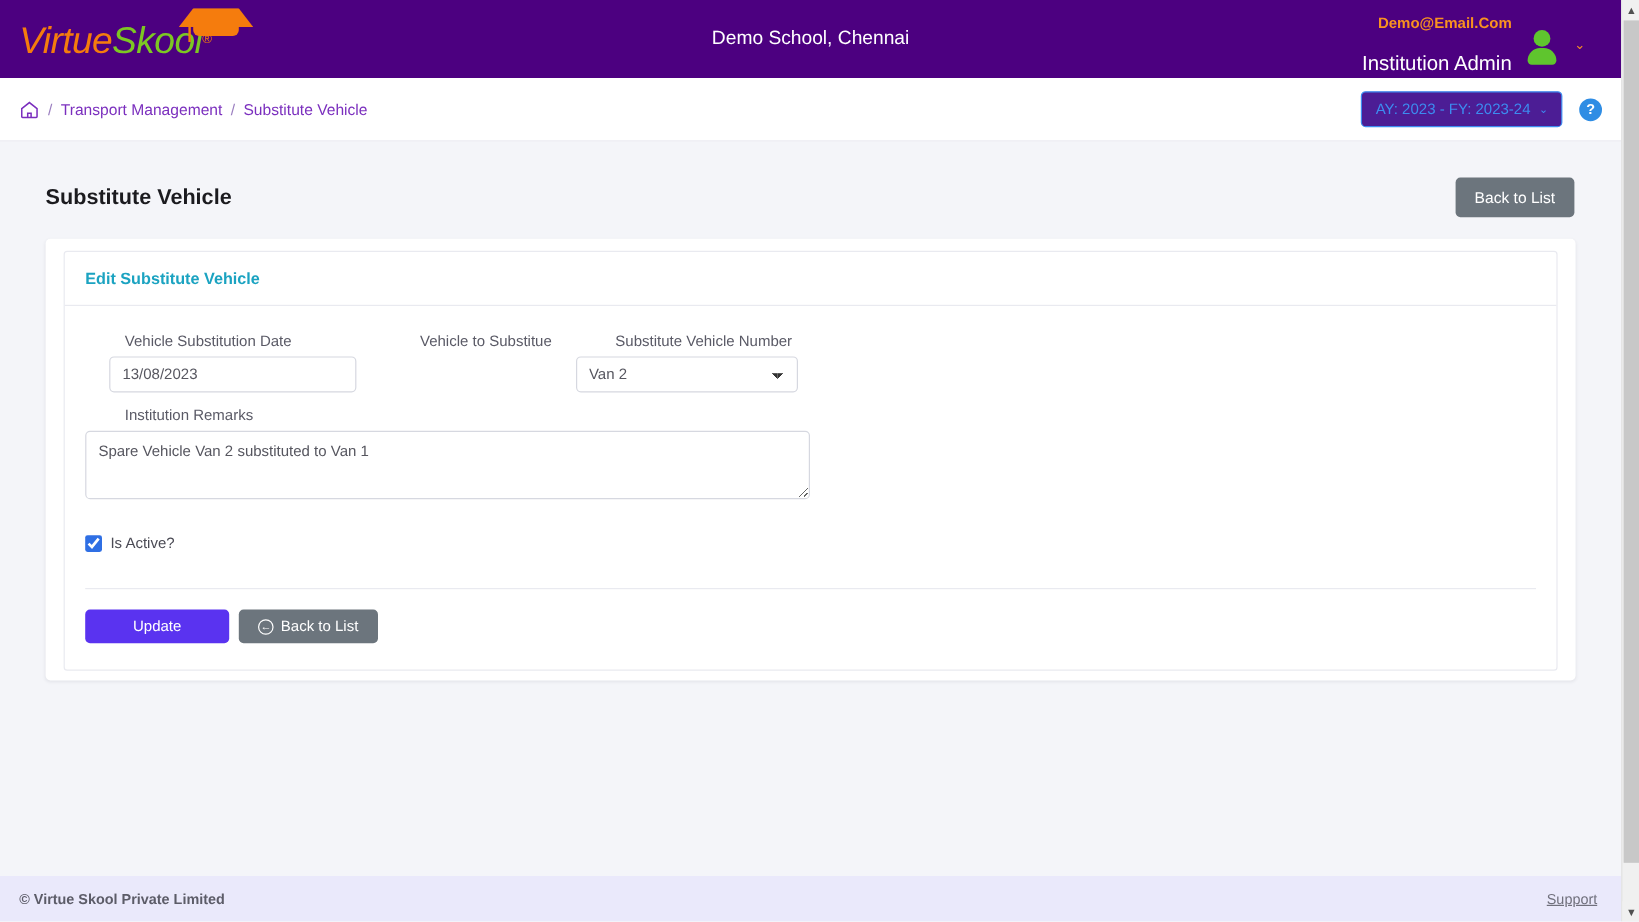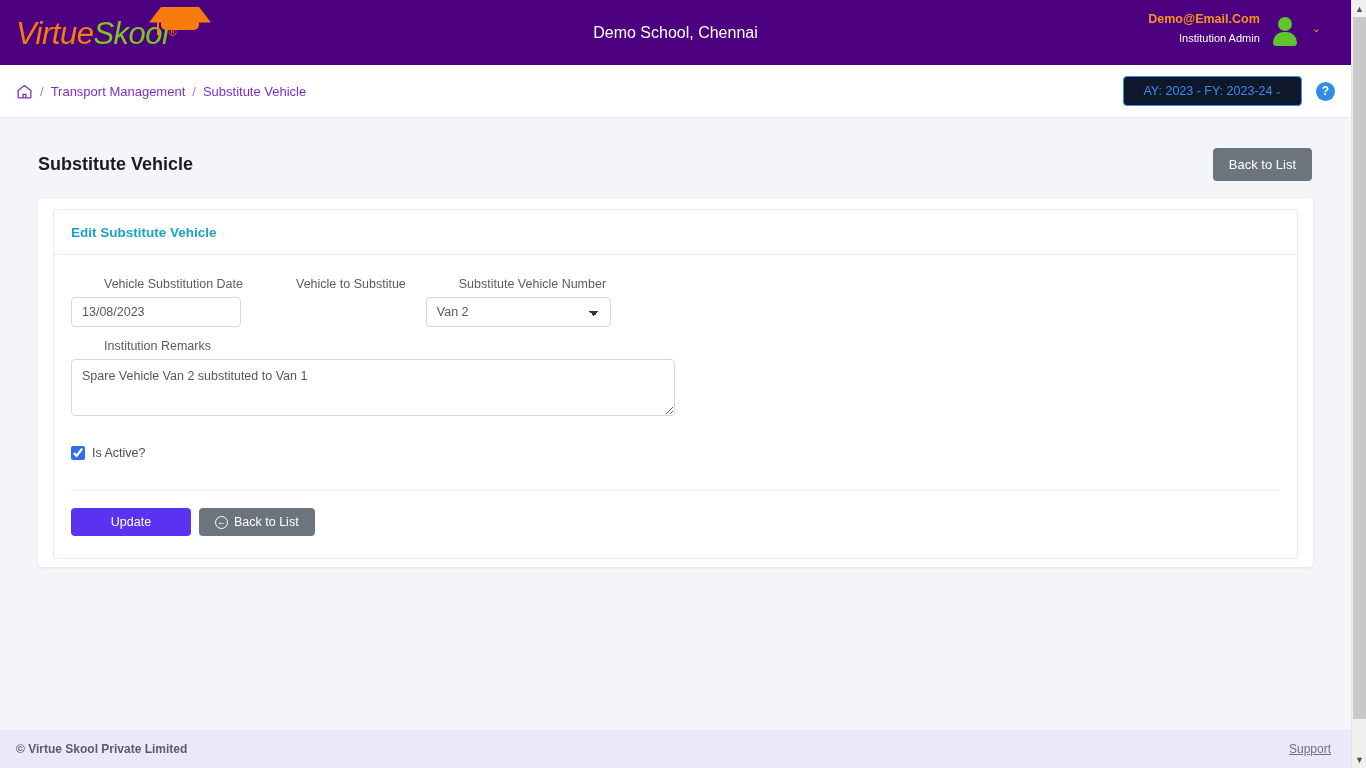--- a/index.html
+++ b/index.html
@@ -114,23 +114,23 @@
   }
   .user-text { text-align: right; line-height: 1.25; }
   .user-email {
     color: #f9921f;
     font-size: 12.5px;
     font-weight: bold;
     display: block;
   }
   .user-role {
     color: #ffffff;
-    font-size: 11px;
+    font-size: 17px;
     display: block;
-    margin-top: 4px;
+    margin-top: 14px;
   }
   .avatar {
     width: 26px; height: 28px;
     position: relative;
   }
   .avatar-head {
     position: absolute;
     left: 6px; top: 2px;
     width: 14px; height: 14px;
     border-radius: 50%;
@@ -180,27 +180,27 @@
   .crumb-right {
     position: absolute;
     right: 16px;
     display: flex;
     align-items: center;
     gap: 14px;
   }
   .ay-select {
     border: 1px solid #3c8cf0;
     color: #3c8cf0;
-    background: #0f172a;
+    background: #4c1d95;
     border-radius: 4px;
     font-size: 12.5px;
-    padding: 7px 19px;
-    display: flex;
-    align-items: center;
-    gap: 2px;
+    padding: 7px 11px;
+    display: flex;
+    align-items: center;
+    gap: 7px;
     cursor: pointer;
     font-family: "Liberation Sans", sans-serif;
   }
   .ay-caret { font-size: 9px; }
   .help-icon {
     width: 19px; height: 19px;
     border-radius: 50%;
     background: #2f8de4;
     color: #fff;
     font-size: 12px;
@@ -282,21 +282,21 @@
   .ctrl {
     font-family: "Liberation Sans", sans-serif;
     font-size: 12.5px;
     color: #56565f;
     border: 1px solid #d6d8e0;
     border-radius: 4px;
     background: #fff;
     height: 30px;
     padding: 0 10px;
   }
-  .ctrl-date { width: 170px; }
+  .ctrl-date { width: 206px; margin-left: 20px; }
   .ctrl-select {
     width: 185px;
     appearance: none;
     -webkit-appearance: none;
     padding-right: 26px;
     background-image:
       linear-gradient(45deg, transparent 50%, #333 50%),
       linear-gradient(135deg, #333 50%, transparent 50%);
     background-position:
       calc(100% - 16px) 13px,

